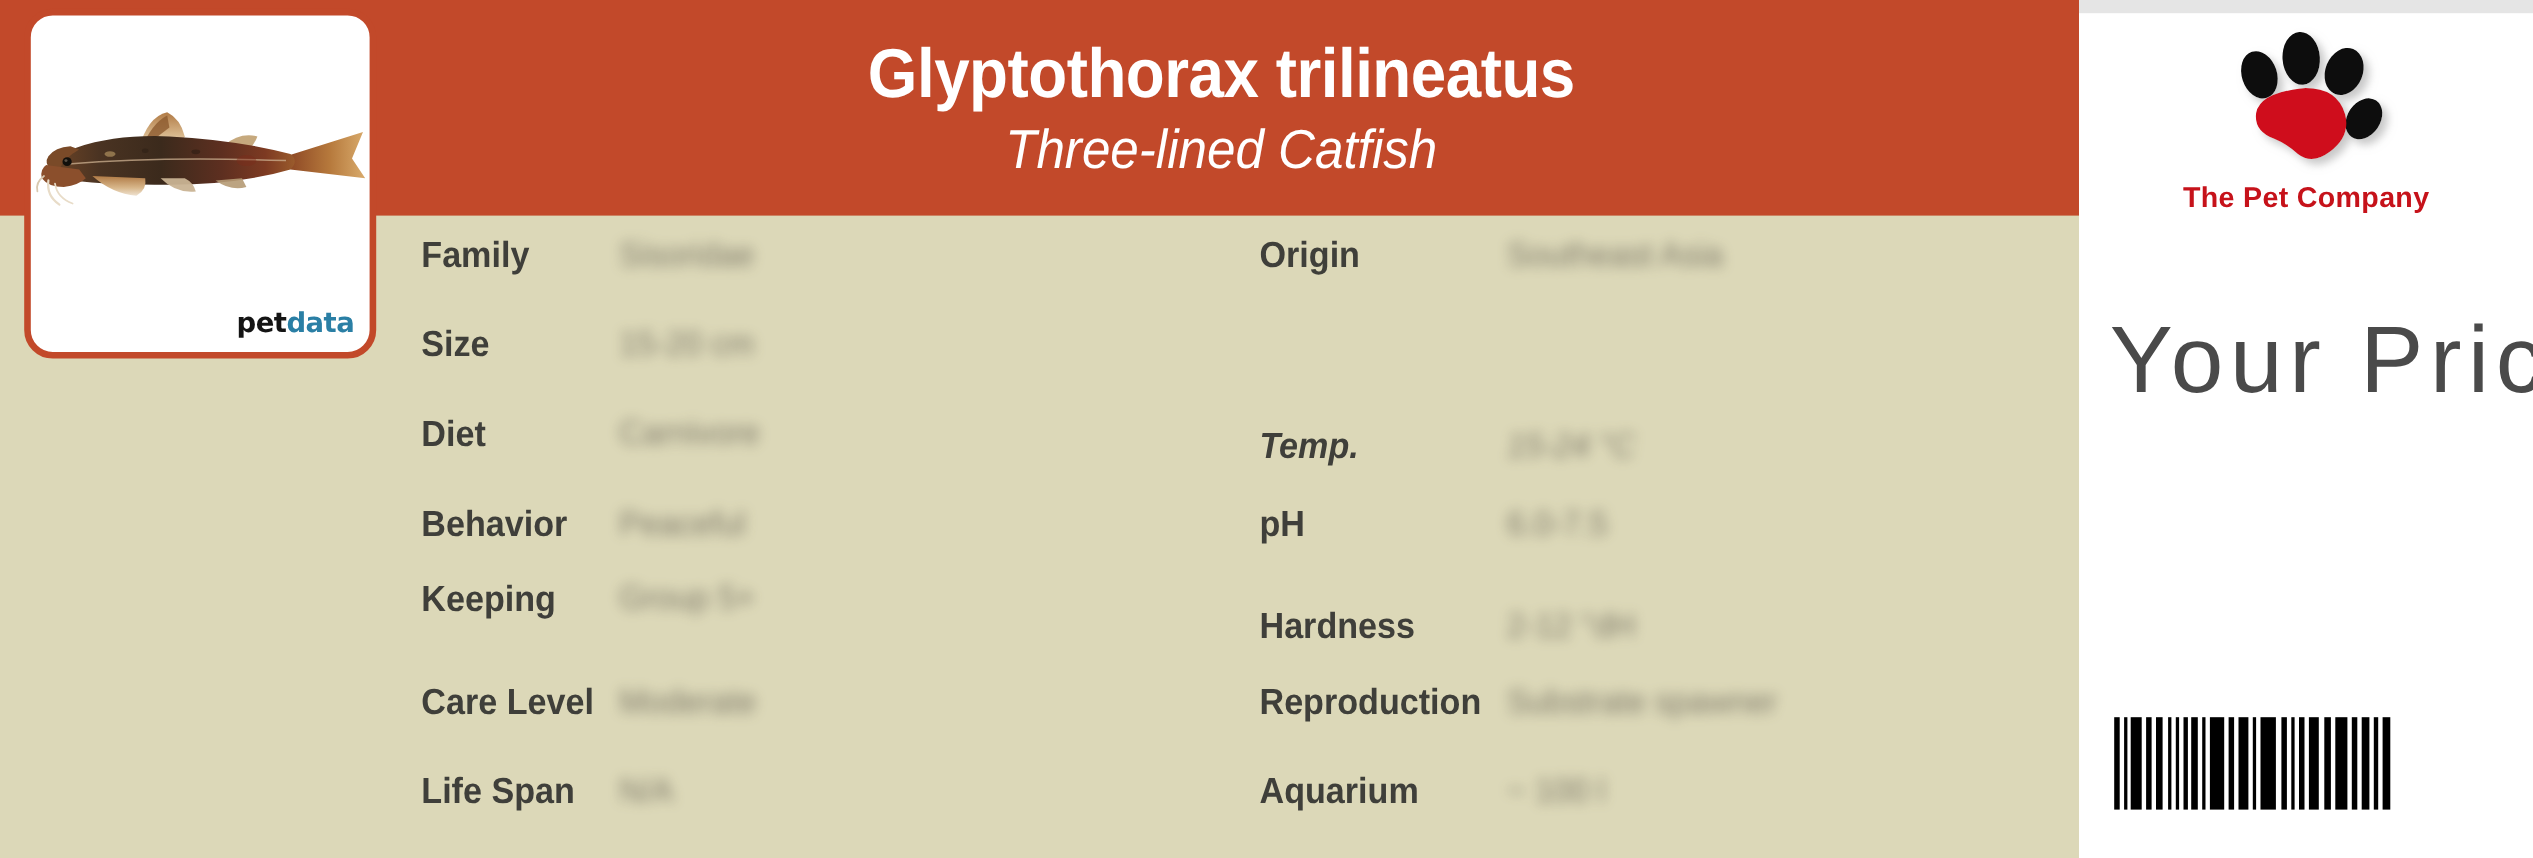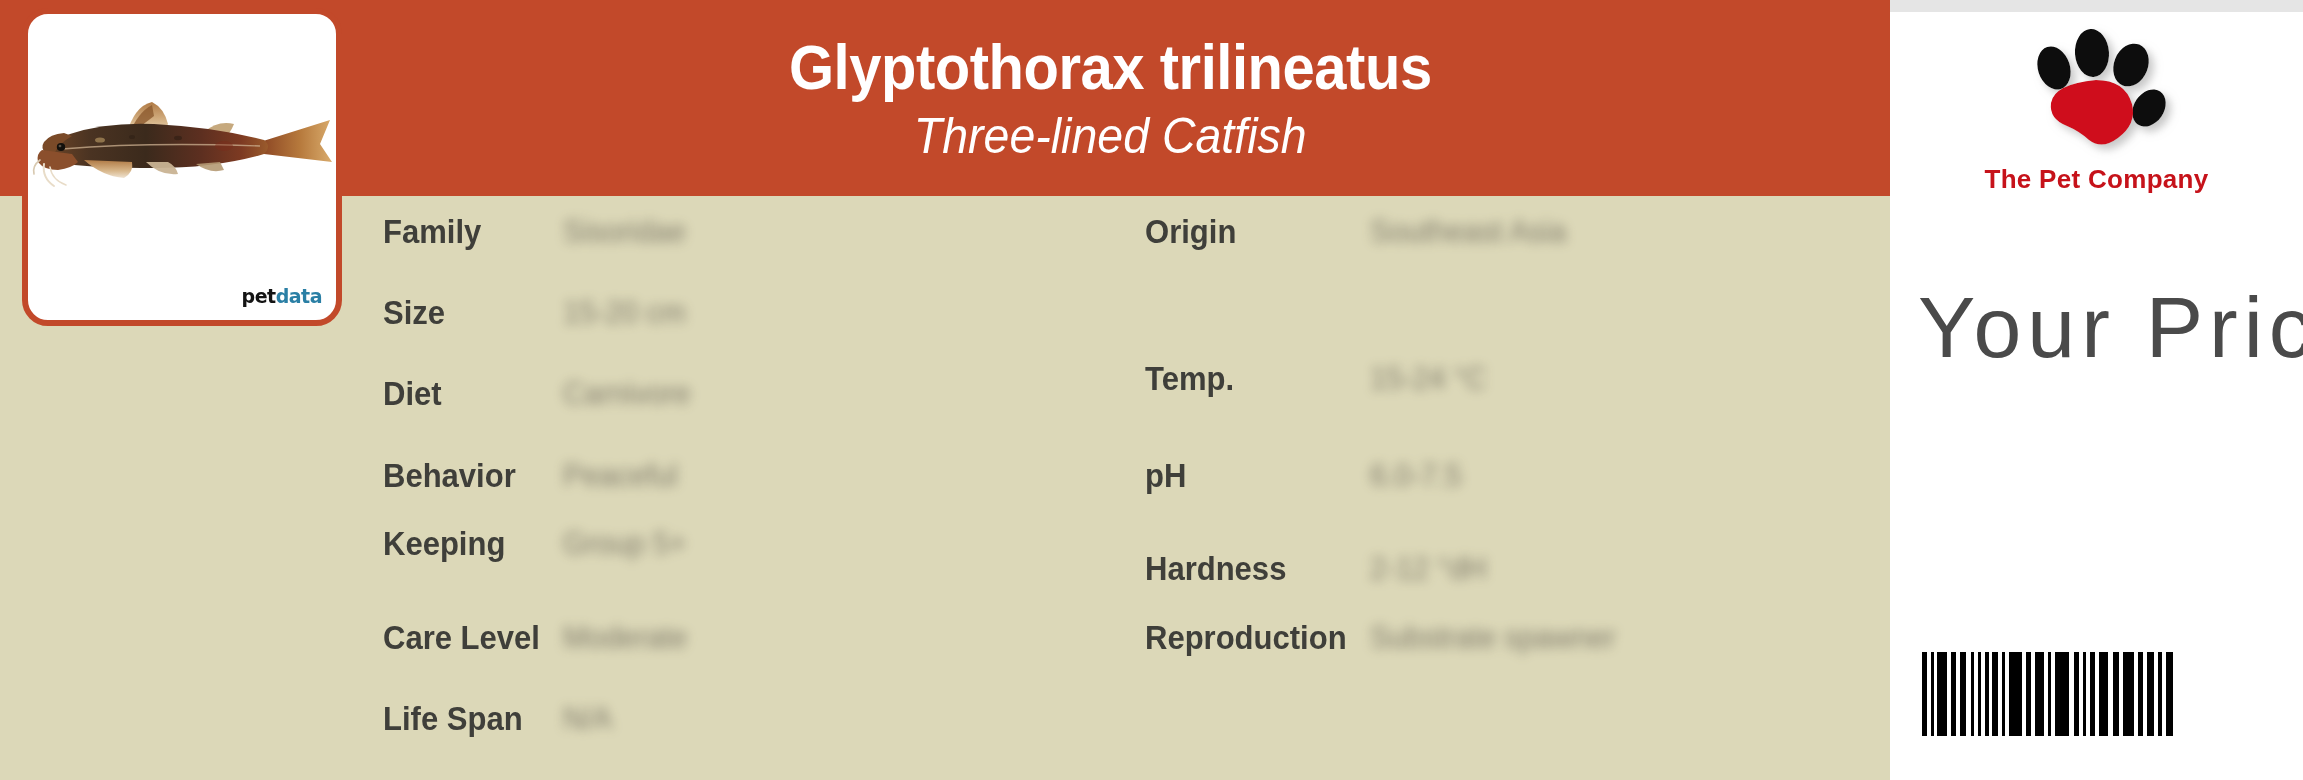--- a/index.html
+++ b/index.html
@@ -66,21 +66,21 @@
     box-sizing:border-box;
     overflow:hidden;
   }
   #fish-photo{
     position:absolute;left:0;top:78px;width:308px;height:110px;
   }
   #fish-photo svg{display:block;width:100%;height:100%;}
   #petdata-logo{
     position:absolute;right:14px;bottom:14px;
     font-family:"DejaVu Sans",sans-serif;
-    font-weight:700;font-size:19px;letter-spacing:-0.5px;
+    font-weight:700;font-size:25px;letter-spacing:-0.5px;
     line-height:1;
   }
   #petdata-logo .pd-pet{color:#141414;}
   #petdata-logo .pd-data{color:#2a7fa5;}
 
   
   #spec-grid{
     position:absolute;left:0;top:196px;width:1890px;height:584px;
   }
   .spec-col{position:absolute;top:0;height:584px;}
@@ -276,35 +276,39 @@
           <div class="spec-row" style="top: 421px;">
             <span class="spec-label">Care Level</span>
             <span class="spec-value">Moderate</span>
           </div>
         </div>
       <div class="spec-col" id="spec-col-right">
           <div class="spec-row" style="top: 15px; text-align: right;">
             <span class="spec-label">Origin</span>
             <span class="spec-value">Southeast Asia</span>
           </div>
-          <div class="spec-row" style="top: 162px;">
+          <div class="spec-row" style="top: 188px; font-style: italic;">
             <span class="spec-label">Temp.</span>
             <span class="spec-value">15-24 °C</span>
           </div>
           <div class="spec-row" style="top: 258.6px;">
             <span class="spec-label">pH</span>
             <span class="spec-value">6.0-7.5</span>
           </div>
           <div class="spec-row" style="top: 339.8px; margin-top: 12px;">
             <span class="spec-label">Hardness</span>
             <span class="spec-value">2-12 °dH</span>
           </div>
           <div class="spec-row" style="top: 421px;">
             <span class="spec-label">Reproduction</span>
             <span class="spec-value">Substrate spawner</span>
+          </div>
+          <div class="spec-row" style="top: 502.2px;">
+            <span class="spec-label">Aquarium</span>
+            <span class="spec-value">~ 100 l</span>
           </div>
         </div>
     </div>
 
   </div>
 
   <div id="price-panel">
 
     <div id="brand-logo">
       <div id="paw-print">

